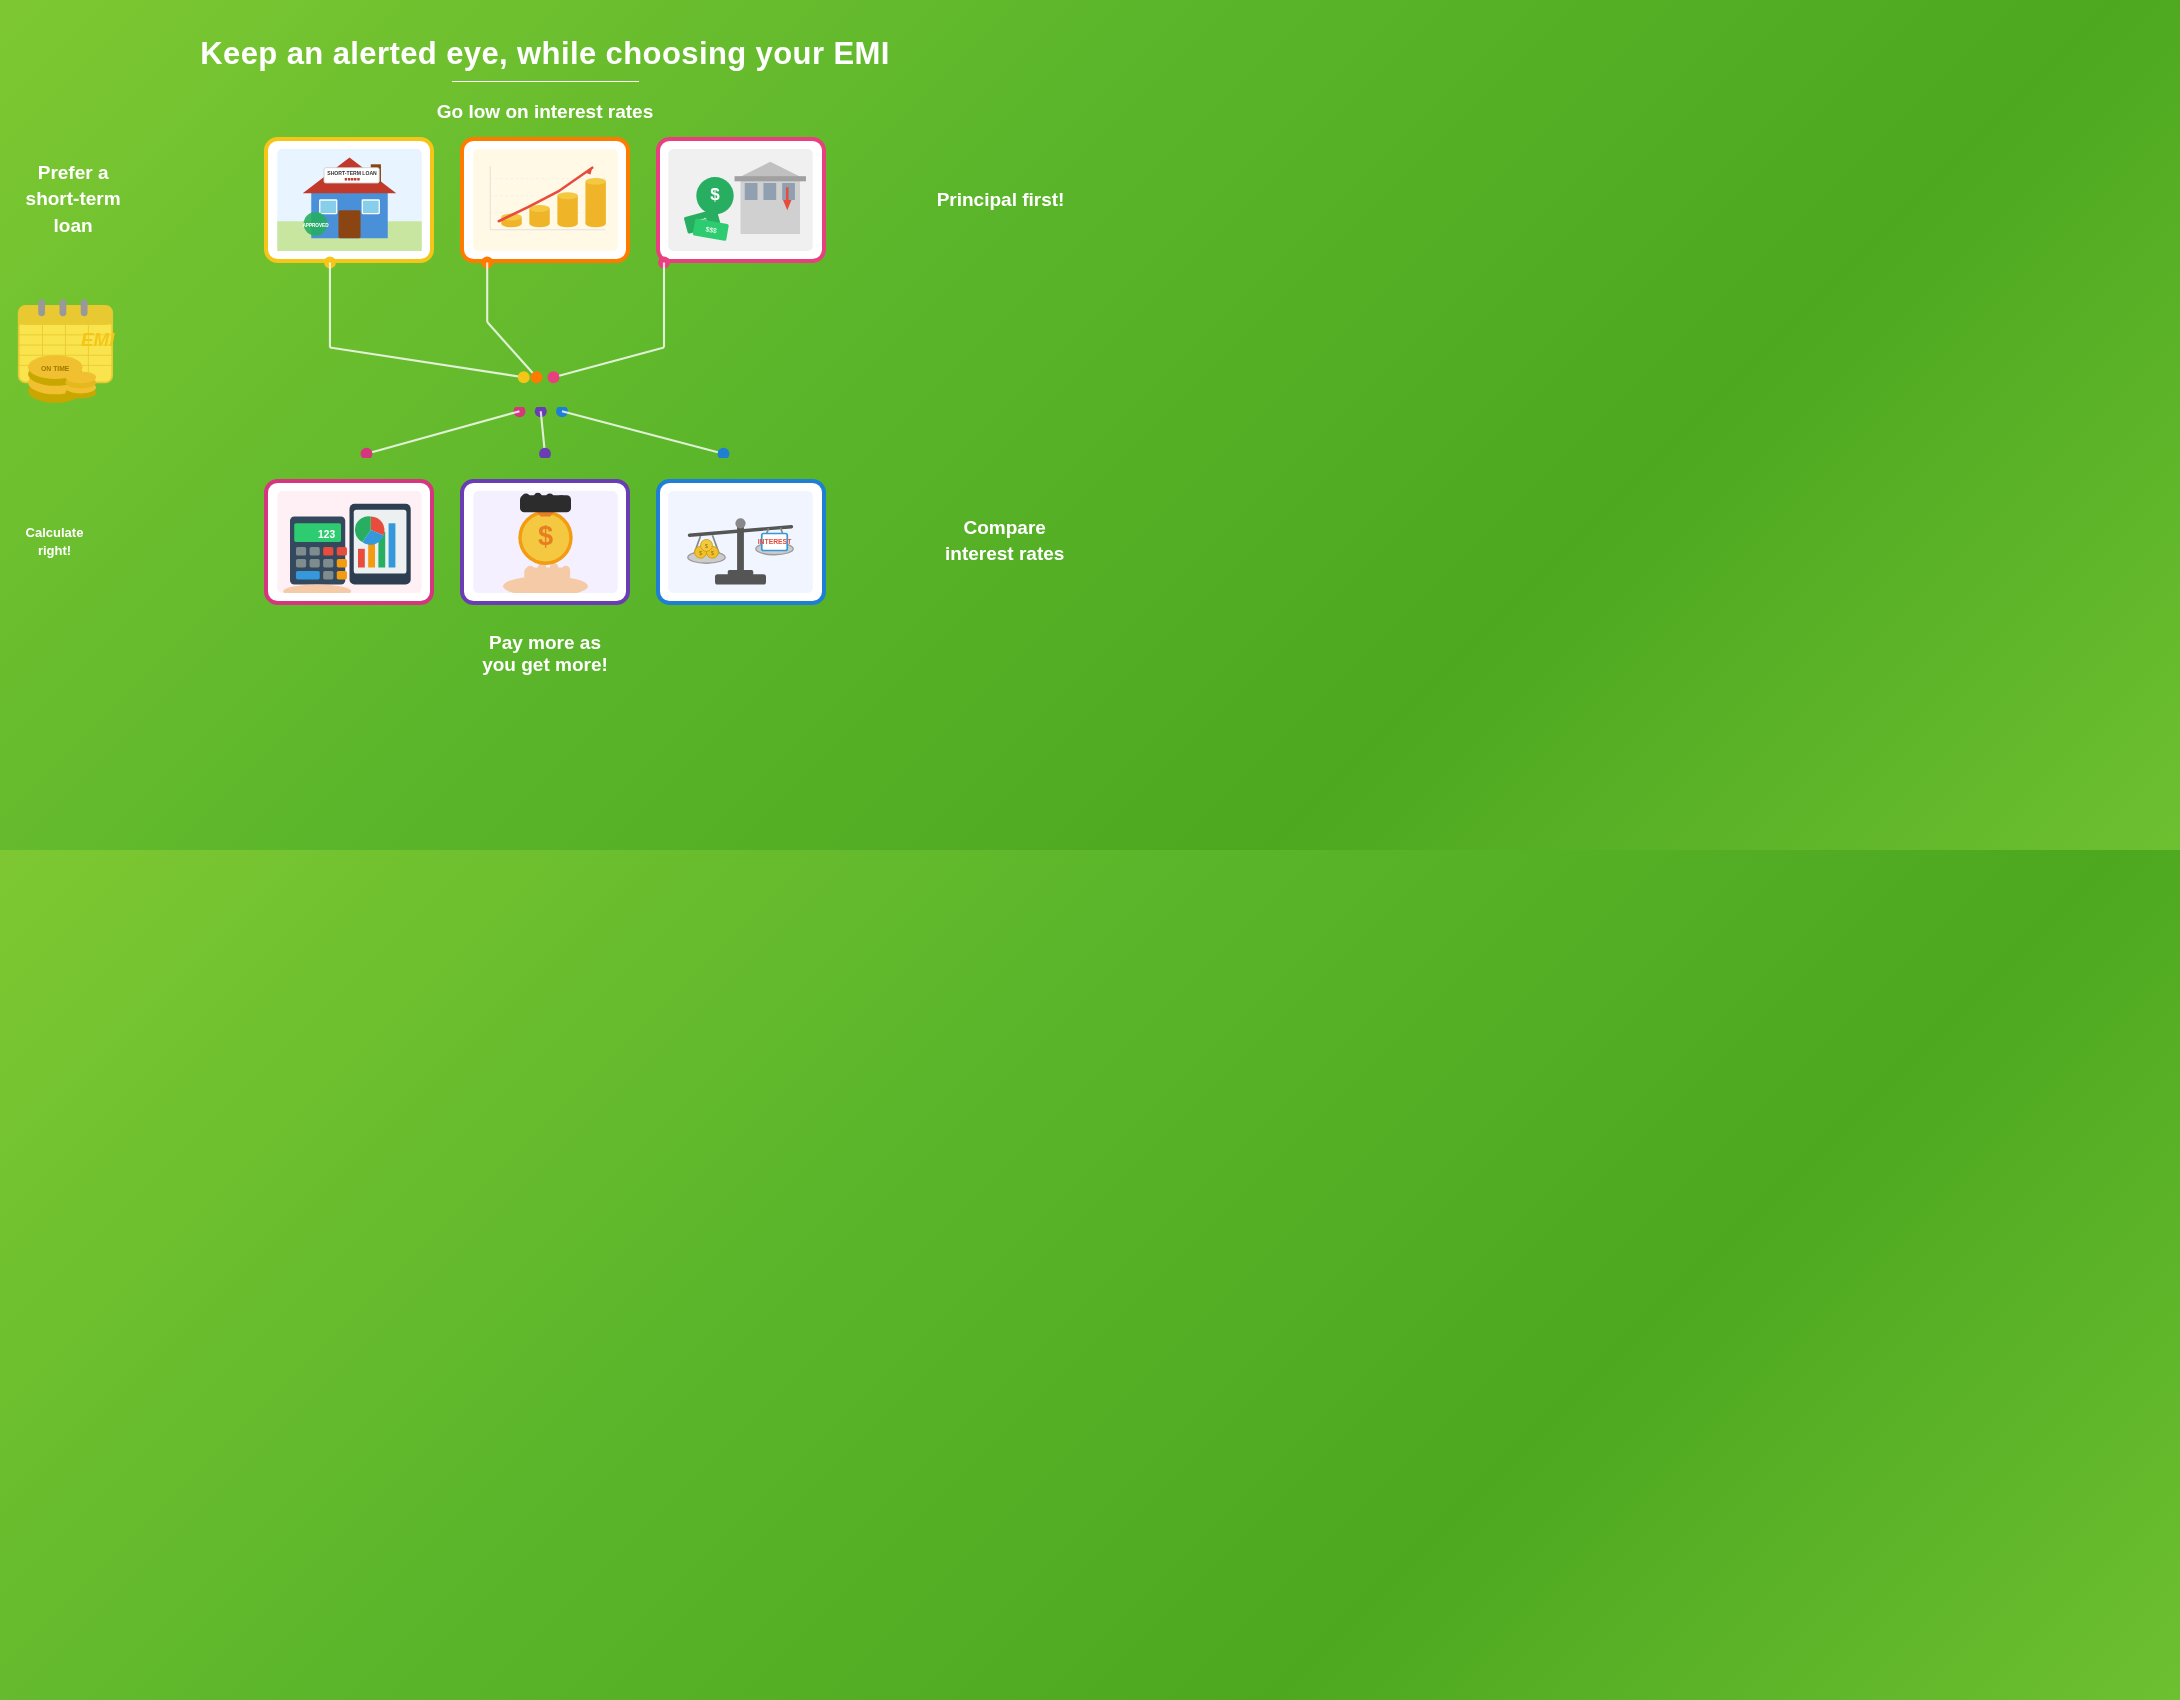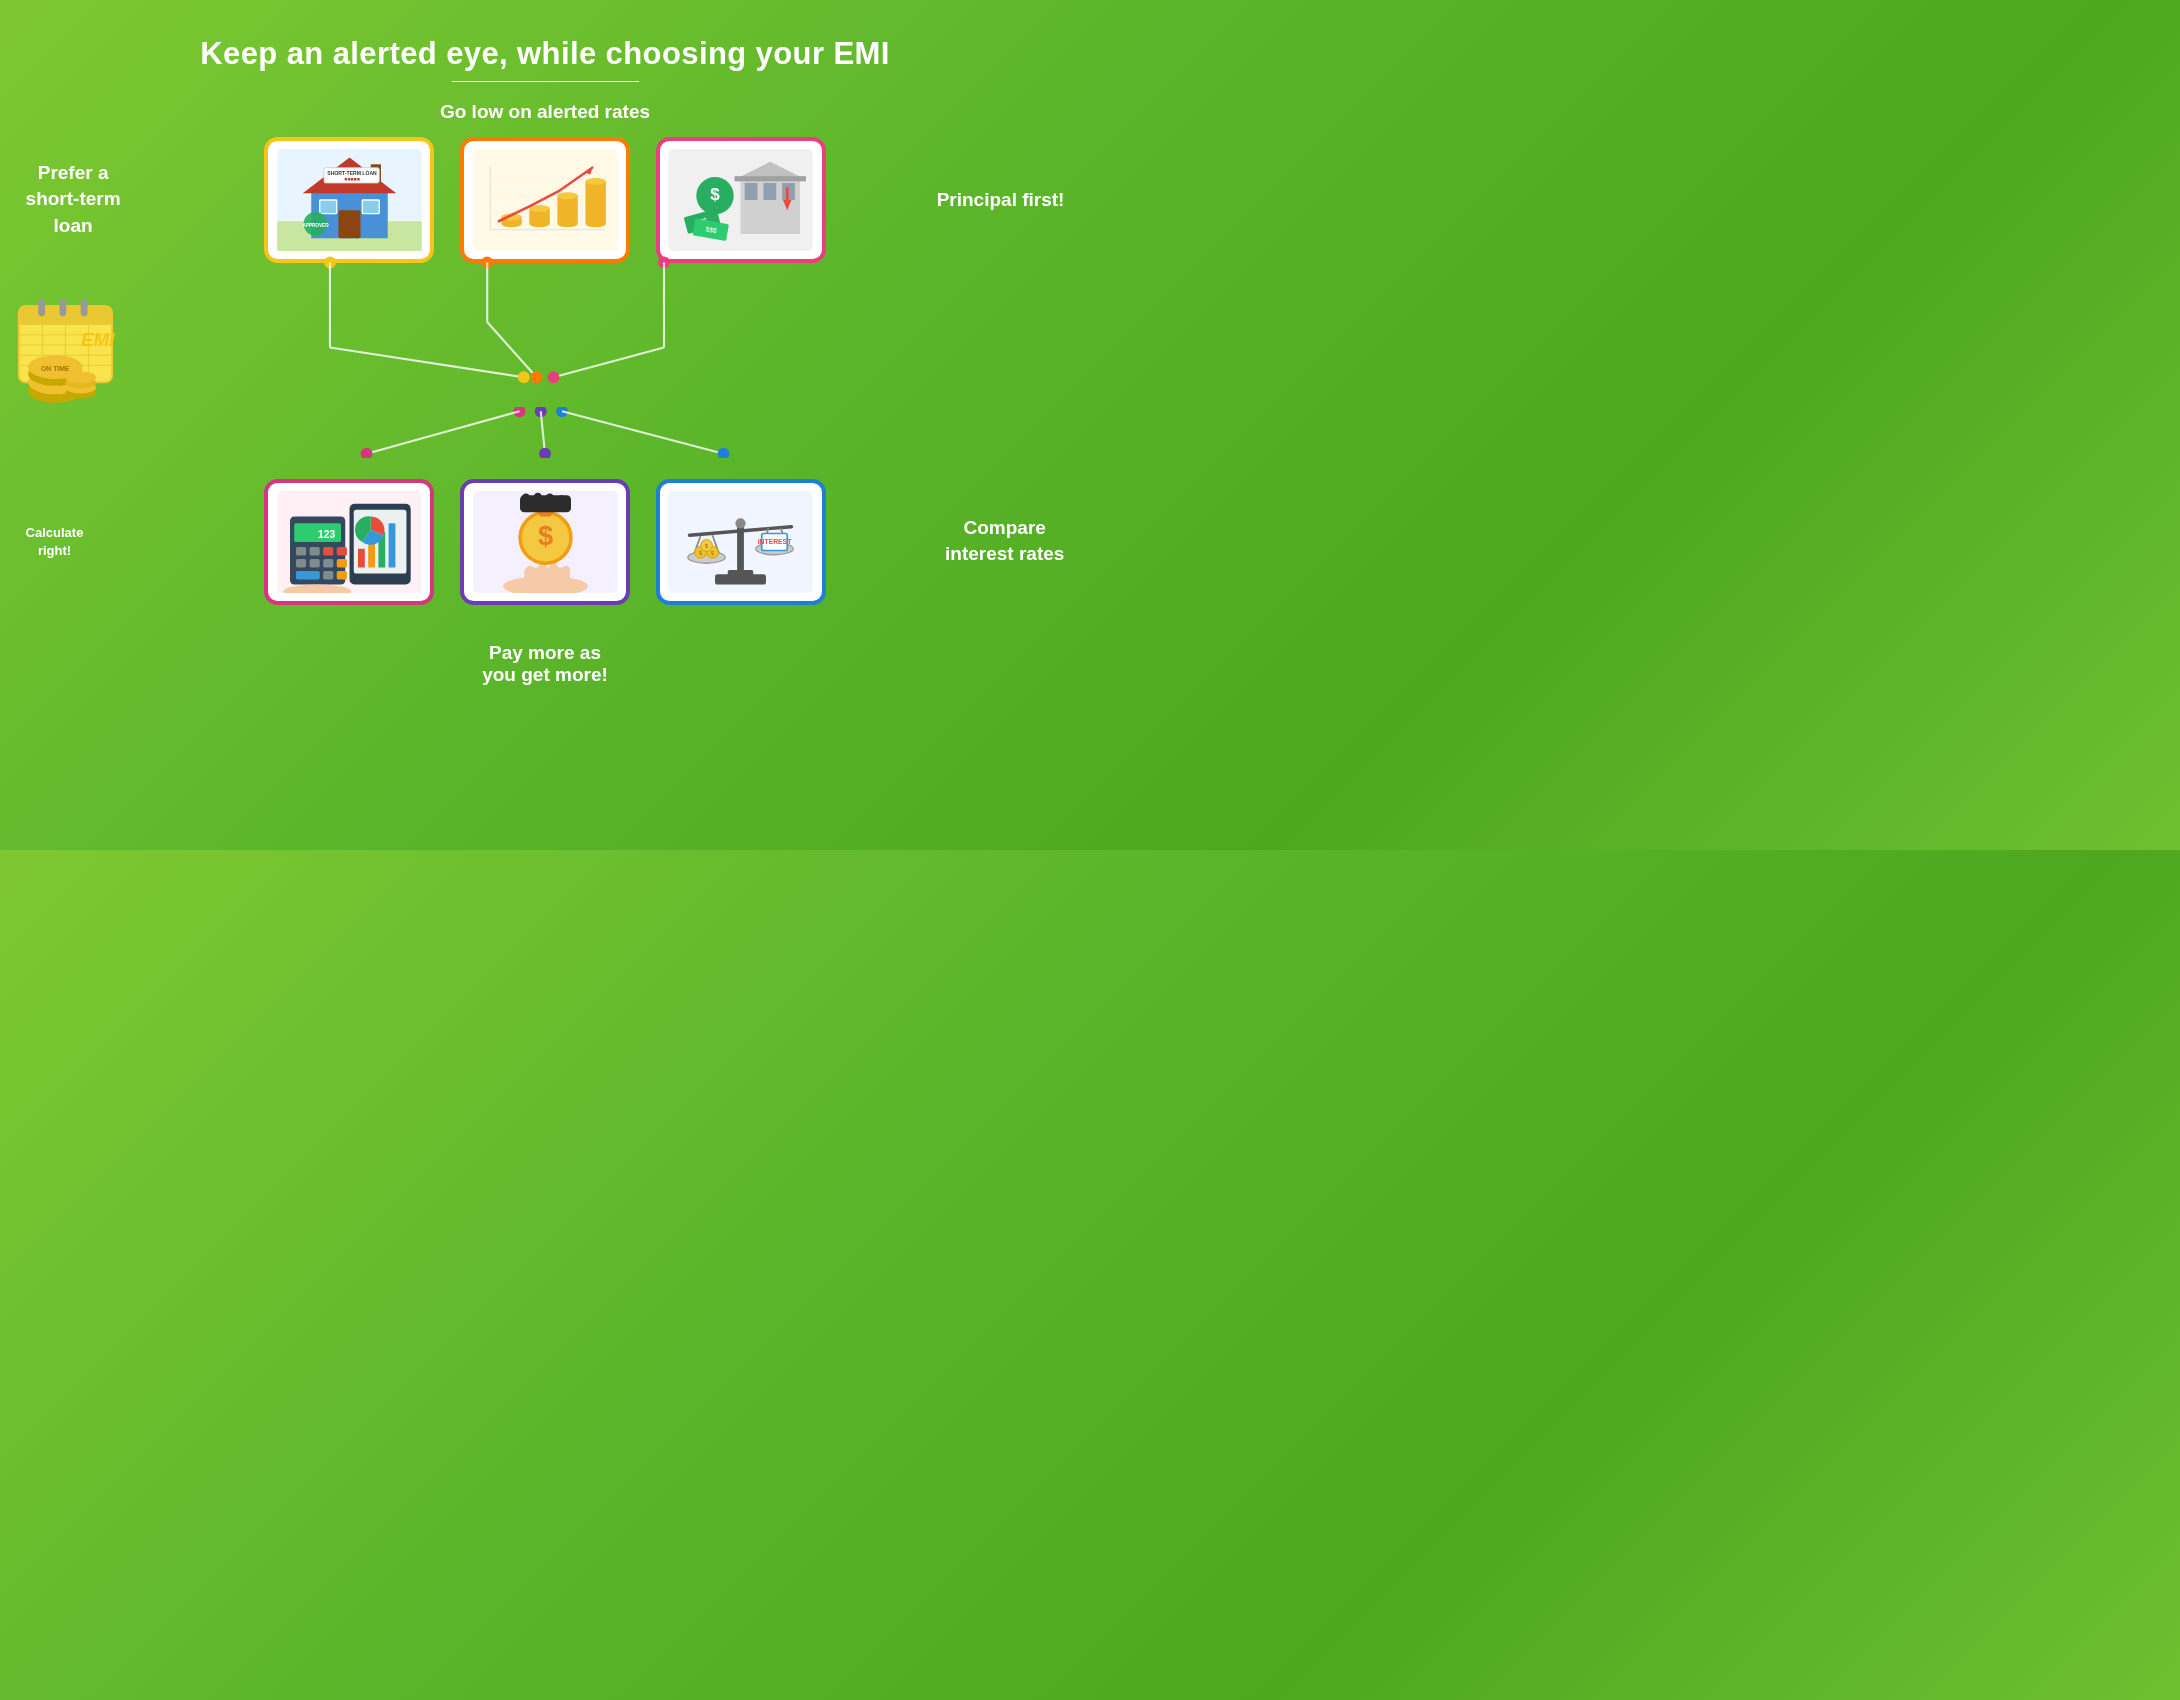--- a/index.html
+++ b/index.html
@@ -54,21 +54,21 @@
     .card-pink { border: 4.3px solid #e8407e; }
     .card-magenta { border: 4.3px solid #d63580; }
     .card-purple { border: 4.3px solid #6a3db5; }
     .card-blue { border: 4.3px solid #1e7fd4; }
 
     .bottom-subtitle {
       text-align: center;
       color: white;
       font-size: 19px;
       font-weight: bold;
-      margin-top: 25px;
+      margin-top: 15px;
     }
 
     
     .page-wrapper {
       position: relative;
       width: 1090px;
       height: 850px;
     }
 
     
@@ -86,21 +86,21 @@
 </head>
 <body>
 
 <div class="page-wrapper">
 
   <div style="text-align:center; padding-top: 12px;">
     <h1 class="main-title">Keep an alerted eye, while choosing your EMI</h1>
     <div class="title-divider"></div>
   </div>
 
-  <div class="subtitle-top">Go low on alerted rates</div>
+  <div class="subtitle-top">Go low on interest rates</div>
 
   <div style="position: relative; margin-top: 13.6px;">
 
     <div style="position:absolute; left: 25.6px; top: 50%; transform: translateY(-50%); color:white; font-size:19px; font-weight:bold; text-align:center; line-height:1.4; z-index:5;">
       <span style="white-space:pre-line;">Prefer a
 short-term
 loan</span>
     </div>
 
     <div style="position:absolute; right: 25.6px; top: 50%; transform: translateY(-50%); color:white; font-size:19px; font-weight:bold; text-align:center; line-height:1.4; z-index:5;">

